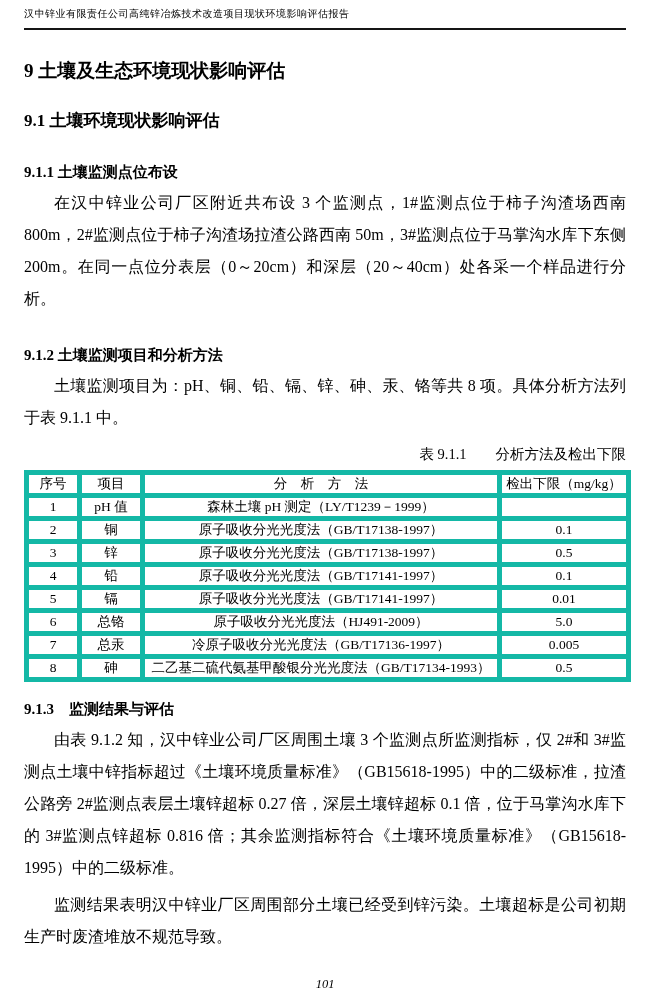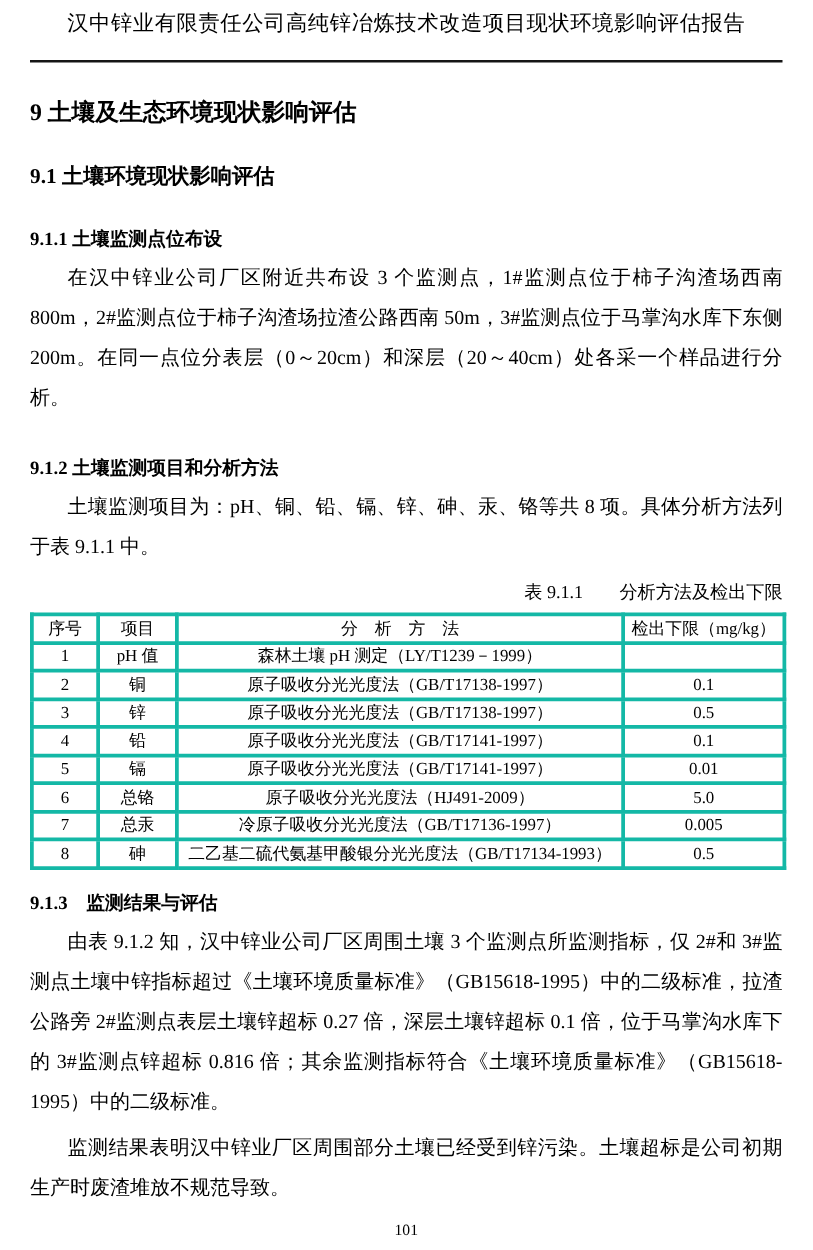--- a/index.html
+++ b/index.html
@@ -6,25 +6,25 @@
   html, body { width:650px; height:1000px; }
   body {
     background:#ffffff;
     color:#000000;
     font-family:"Liberation Serif","DejaVu Serif",serif;
     position:relative;
     overflow:hidden;
   }
   .doc-header {
     margin:0 24px;
-    text-align:center;
-    font-size:17px;
+    text-align:left;
+    font-size:10px;
     letter-spacing:0.5px;
     padding-top:7px;
-    padding-bottom:18px;
+    padding-bottom:7px;
     border-bottom:2px solid #151515;
   }
   .page { padding:0 24px; }
   .chapter-title {
     font-size:19px;
     font-weight:bold;
     line-height:34px;
     margin-top:24px;
   }
   .sec-title {
@@ -53,37 +53,38 @@
     margin-top:10px;
   }
   table.methods {
     border-collapse:collapse;
     table-layout:fixed;
     width:602px;
     margin:6px auto 0;
     border:2px solid #000;
   }
   table.methods th, table.methods td {
-    border:3px solid #14b8a6;
+    border:5px solid #14b8a6;
     font-size:13.5px;
     font-weight:normal;
     text-align:center;
     vertical-align:middle;
     height:22.5px;
     padding:0 3px;
     overflow:hidden;
     white-space:nowrap;
   }
   .page-number {
     position:absolute;
     bottom:8px;
     left:0;
     width:100%;
     text-align:center;
     font-size:12.5px;
+    font-style:italic;
   }
 </style>
 </head>
 <body>
 
 <div class="doc-header">汉中锌业有限责任公司高纯锌冶炼技术改造项目现状环境影响评估报告</div>
 
 <div class="page">
 
   <h1 class="chapter-title">9 土壤及生态环境现状影响评估</h1>

